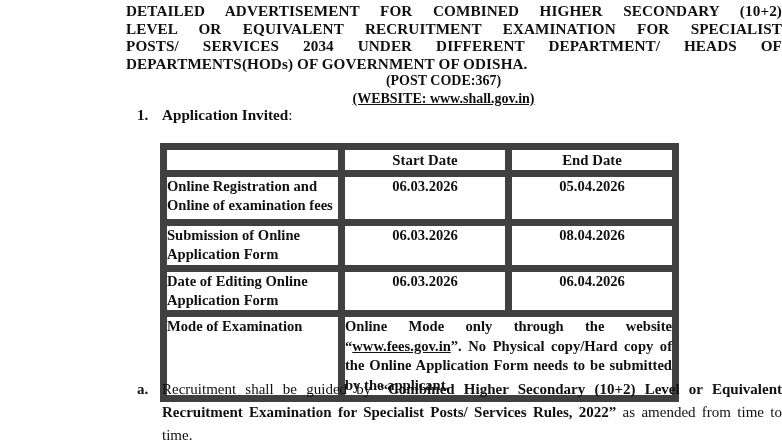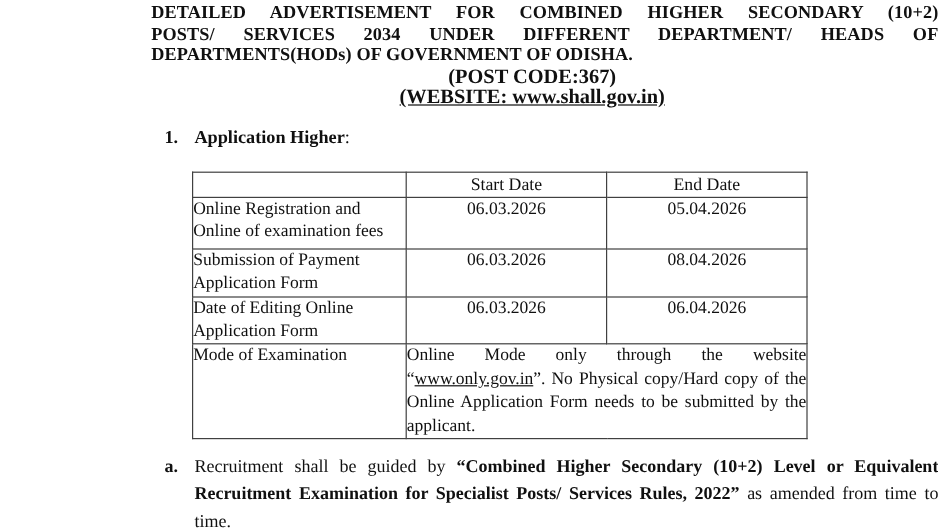--- a/index.html
+++ b/index.html
@@ -38,21 +38,21 @@
     text-align-last: justify;
     letter-spacing: 0.1px;
     white-space: nowrap;
   }
   .heading-line.last {
     text-align: right;
     text-align-last: left;
   }
   .heading-center {
     font-weight: bold;
-    font-size: 17px;
+    font-size: 14px;
     line-height: 17.6px;
     text-align: center;
     width: 635px;
   }
   .heading-center.underlined span {
     text-decoration: underline;
   }
 
   
   .item-one {
@@ -76,24 +76,24 @@
   .sched-table {
     position: absolute;
     left: 160px;
     top: 143px;
     width: 512px;
     border-collapse: collapse;
     table-layout: fixed;
     font-size: 14.6px;
   }
   .sched-table td, .sched-table th {
-    border: 1px solid #404040;
+    border: 7px solid #404040;
     padding: 0;
     vertical-align: top;
-    font-weight: normal;
+    font-weight: bold;
   }
   .col-label { width: 178px; }
   .col-start { width: 167px; }
   .col-end   { width: 167px; }
 
   .hdr-cell {
     text-align: center;
     font-weight: bold;
     font-size: 14.8px;
     height: 20px;
@@ -144,28 +144,29 @@
   }
   .para-a b { font-weight: bold; }
 </style>
 </head>
 <body>
 
 <div class="page">
 
   <div class="heading">
     <div class="heading-line">DETAILED ADVERTISEMENT FOR COMBINED HIGHER SECONDARY (10+2)</div>
+    <div class="heading-line">LEVEL OR EQUIVALENT RECRUITMENT EXAMINATION FOR SPECIALIST</div>
     <div class="heading-line">POSTS/ SERVICES 2034 UNDER DIFFERENT DEPARTMENT/ HEADS OF</div>
     <div class="heading-line last">DEPARTMENTS(HODs) OF GOVERNMENT OF ODISHA.</div>
     <div class="heading-center">(POST CODE:367)</div>
     <div class="heading-center underlined"><span>(WEBSITE: www.shall.gov.in)</span></div>
   </div>
 
   <div class="item-one">
-    <span class="marker">1.</span><span>Application Higher</span><span class="colon">:</span>
+    <span class="marker">1.</span><span>Application Invited</span><span class="colon">:</span>
   </div>
 
   <table class="sched-table">
     <colgroup>
       <col class="col-label">
       <col class="col-start">
       <col class="col-end">
     </colgroup>
     <thead>
       <tr>
@@ -174,32 +175,32 @@
         <th class="hdr-cell">End Date</th>
       </tr>
     </thead>
     <tbody>
       <tr class="row-tall">
         <td class="cell-label">Online Registration and Online of examination fees</td>
         <td class="cell-date">06.03.2026</td>
         <td class="cell-date">05.04.2026</td>
       </tr>
       <tr>
-        <td class="cell-label">Submission of Payment Application Form</td>
+        <td class="cell-label">Submission of Online Application Form</td>
         <td class="cell-date">06.03.2026</td>
         <td class="cell-date">08.04.2026</td>
       </tr>
       <tr>
         <td class="cell-label">Date of Editing Online Application Form</td>
         <td class="cell-date">06.03.2026</td>
         <td class="cell-date">06.04.2026</td>
       </tr>
       <tr>
         <td class="cell-label">Mode of Examination</td>
-        <td class="cell-mode" colspan="2"><span>Online Mode only through the website “</span><span class="url">www.only.gov.in</span><span>”. No Physical copy/Hard copy of the Online Application Form needs to be submitted by the applicant.</span></td>
+        <td class="cell-mode" colspan="2"><span>Online Mode only through the website “</span><span class="url">www.fees.gov.in</span><span>”. No Physical copy/Hard copy of the Online Application Form needs to be submitted by the applicant.</span></td>
       </tr>
     </tbody>
   </table>
 
   <div class="para-a">
     <span class="marker">a.</span>
     <span class="body"><span>Recruitment shall be guided by </span><b>“Combined Higher Secondary (10+2) Level or Equivalent Recruitment Examination for Specialist Posts/ Services Rules, 2022”</b><span> as amended from time to time.</span></span>
   </div>
 
 </div>

